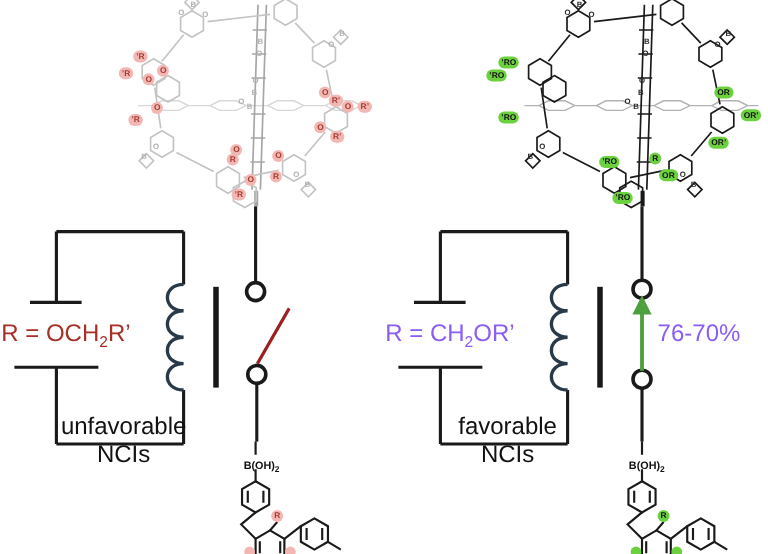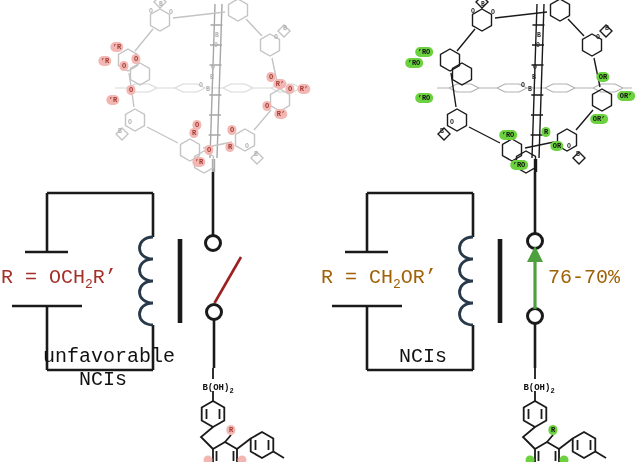--- a/index.html
+++ b/index.html
@@ -1,27 +1,27 @@
 <!DOCTYPE html>
 <html><head>
 <meta charset="utf-8">
 <style>
   html,body{margin:0;padding:0;background:#ffffff;}
   .scene{
     position:relative;width:640px;height:462px;background:#ffffff;overflow:hidden;
-    font-family:Liberation Mono, monospace;color:#111;
+    font-family:Liberation Sans, sans-serif;color:#111;
   }
   .scene svg.art{position:absolute;left:0;top:0;}
   .layer{position:absolute;left:0;top:0;width:640px;height:462px;pointer-events:none;}
 
   
   .eq{position:absolute;font-size:20px;line-height:22px;white-space:nowrap;}
   .eq sub{font-size:13px;}
   .red{color:#a43028;}
-  .green{color:#a16207;}
+  .green{color:#8b5cf6;}
   .lbl{position:absolute;font-size:20px;line-height:22px;white-space:nowrap;}
   .caption{position:absolute;width:120px;text-align:center;font-size:20px;line-height:23px;color:#111;}
   .boron{position:absolute;transform:translate(-50%,-50%);font-size:9px;font-weight:700;color:#111;white-space:nowrap;}
   .boron sub{font-size:7px;}
 
   
   .blob{
     position:absolute;transform:translate(-50%,-50%);
     font-size:7px;font-weight:700;line-height:1;padding:1.5px 2.5px;border-radius:5px;white-space:nowrap;
   }
@@ -227,20 +227,21 @@
     <span>R = CH</span><sub>2</sub><span>OR’</span>
   </div>
 
   <div class="lbl green" style="left:548px;top:267px">76-70%</div>
 
   <div class="caption" style="left:43px;top:345px">
     <div>unfavorable</div>
     <div>NCIs</div>
   </div>
   <div class="caption" style="left:363px;top:345px">
+    <div>favorable</div>
     <div>NCIs</div>
   </div>
 
   <div class="boron" style="left:218px;top:389px">
     <span>B(OH)</span><sub>2</sub>
   </div>
   <div class="boron" style="left:539px;top:389px">
     <span>B(OH)</span><sub>2</sub>
   </div>
 

